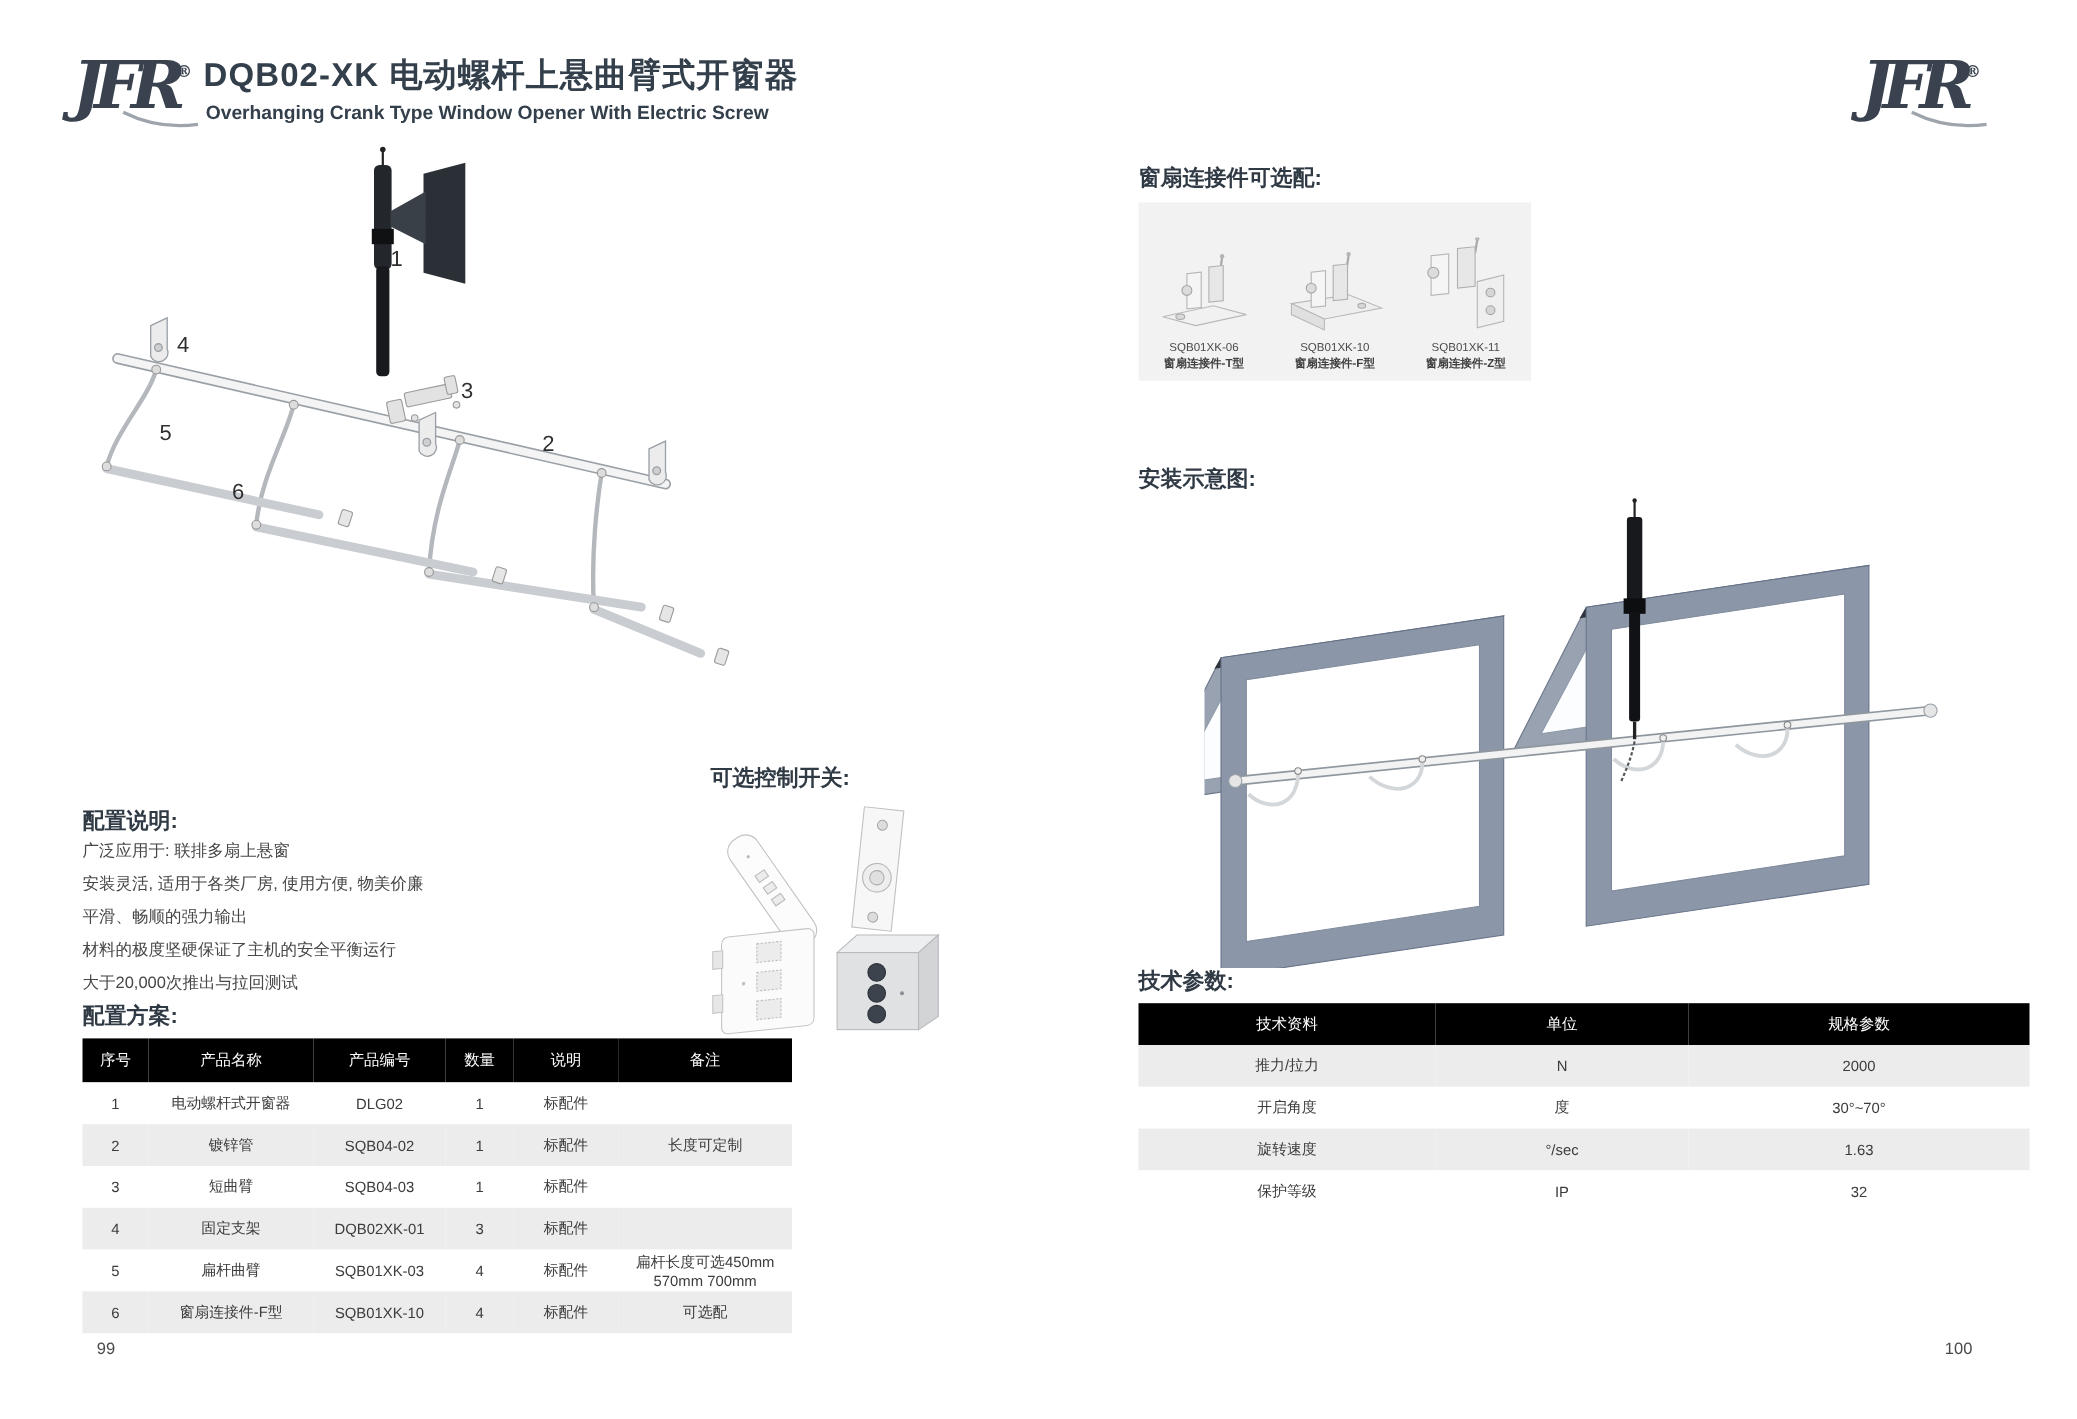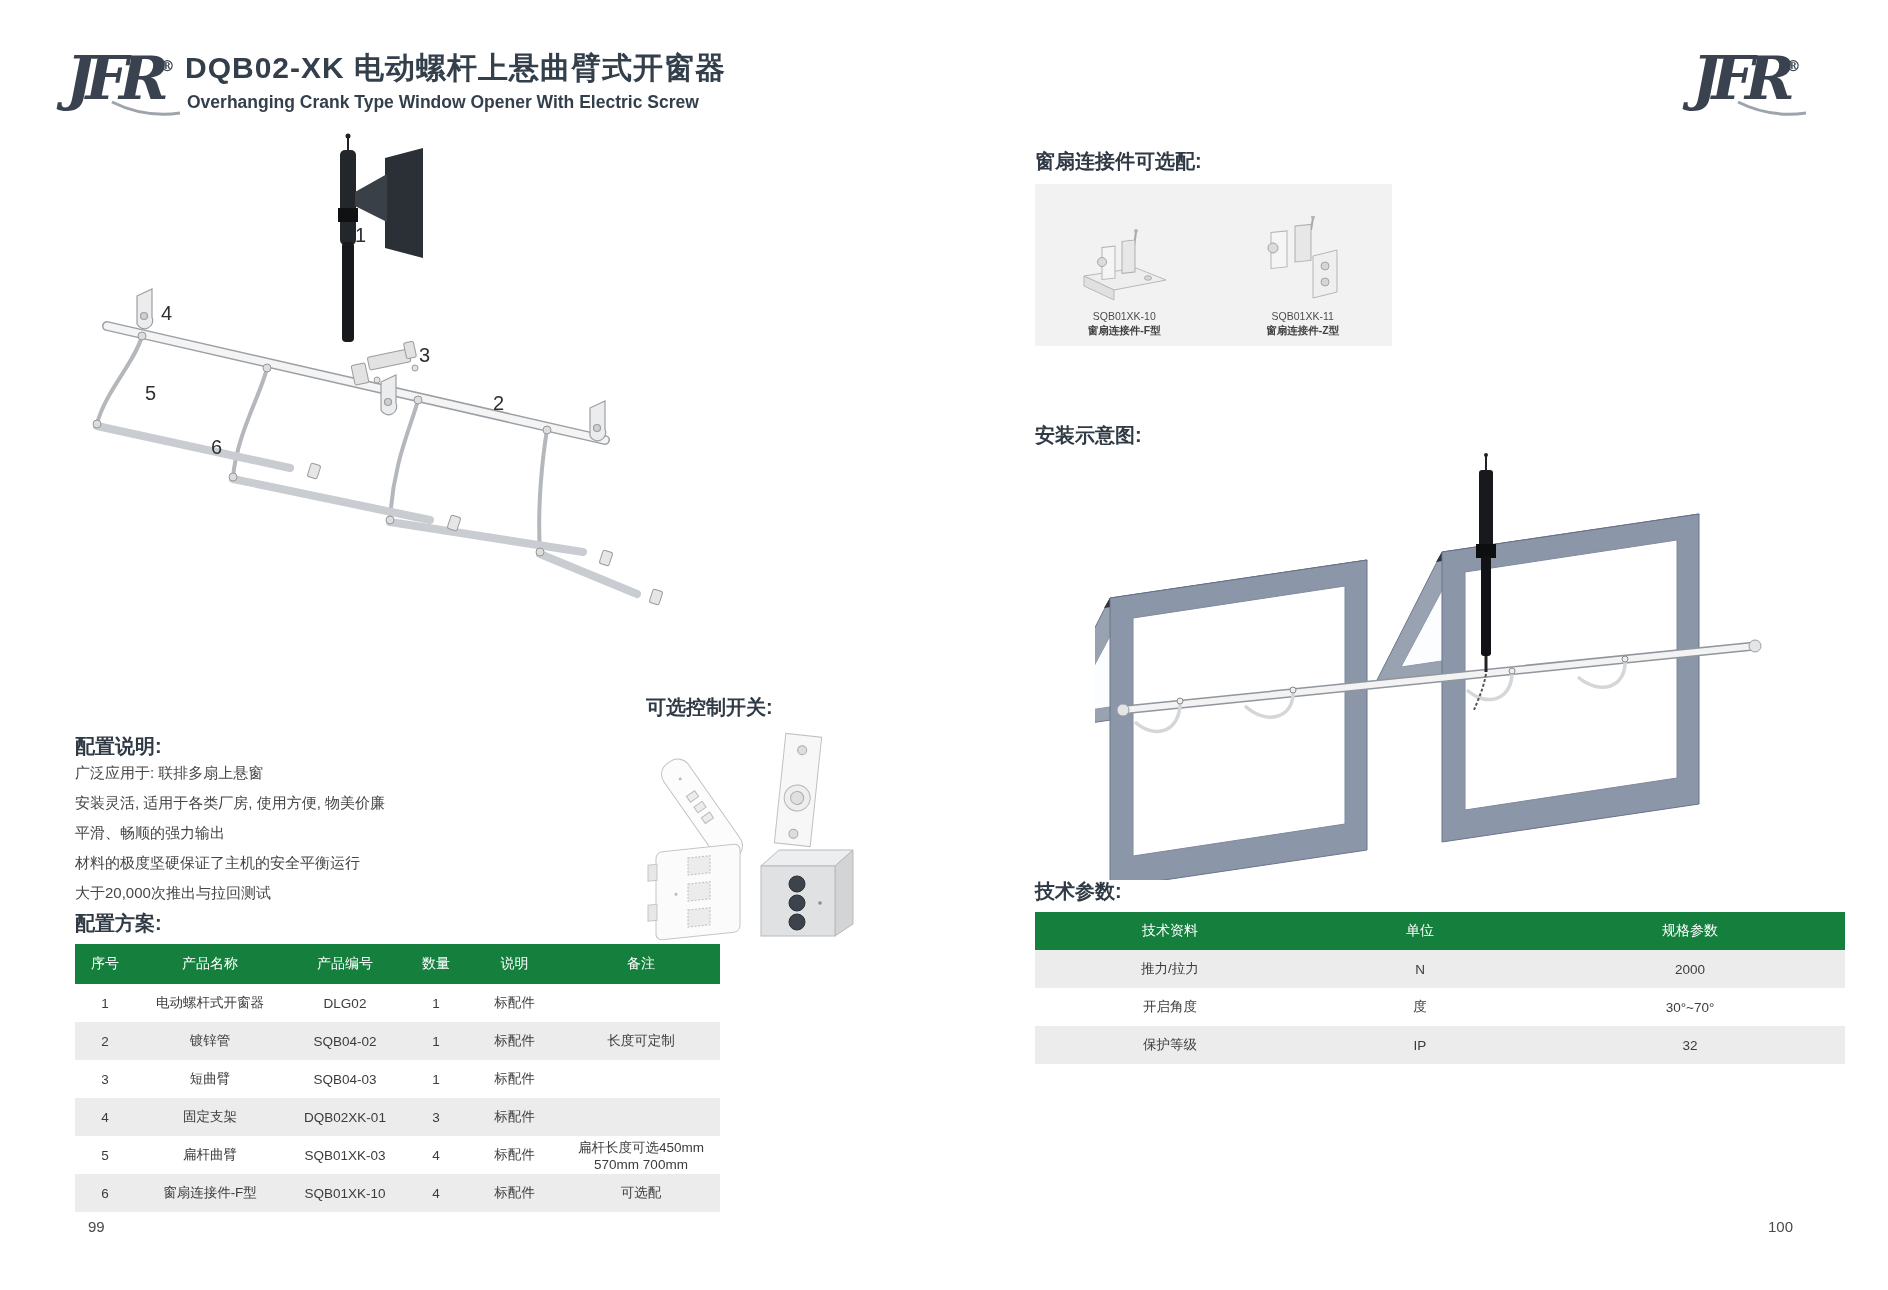--- a/index.html
+++ b/index.html
@@ -11,21 +11,21 @@
   .logo{
     font-family:"DejaVu Serif",serif;font-weight:bold;font-style:italic;
     color:#39424e;font-size:60px;letter-spacing:-9px;line-height:1;
   }
   .logo .reg{font-size:15px;letter-spacing:0;vertical-align:28px;font-style:normal;}
   .main-title-cn{left:185px;top:48px;font-size:30px;font-weight:bold;color:#333f4b;letter-spacing:1px;}
   .main-title-en{left:187px;top:92px;font-size:17.5px;font-weight:bold;color:#333f4b;}
   .sec-title{font-size:20px;font-weight:bold;color:#303a45;}
   .desc-line{font-size:15px;color:#474747;margin-bottom:11px;white-space:nowrap;}
   table{border-collapse:collapse;table-layout:fixed;}
-  th{background:#15803d;color:#fff;font-weight:normal;font-size:14px;height:38px;text-align:center;}
+  th{background:#000000;color:#fff;font-weight:normal;font-size:14px;height:38px;text-align:center;}
   td{font-size:13.5px;color:#3c3c3c;text-align:center;height:36px;background:#fff;}
   .cfg-table{left:75px;top:944px;width:645px;}
   .cfg-table tbody tr:nth-child(even) td{background:#ececec;}
   .tech-table{left:1035px;top:912px;width:810px;}
   .tech-table tbody tr:nth-child(odd) td{background:#ececec;}
   .tech-table th{height:36px;}
   .page-num{font-size:15px;color:#4a4a4a;}
   .conn-panel{left:1035px;top:184px;width:357px;height:162px;background:#f2f2f2;display:flex;align-items:flex-end;justify-content:space-around;padding-bottom:8px;box-sizing:border-box;}
   .conn-item{display:flex;flex-direction:column;align-items:center;width:110px;}
   .conn-code{font-size:10.5px;color:#4c4c4c;margin-top:4px;}
@@ -241,20 +241,33 @@
 
 <div class="abs logo" style="left:1692px;top:48px;">
   <span>JFR</span><span class="reg">®</span>
   <svg class="abs" style="left:44px;top:52px;" width="74" height="18">
     <path d="M2,2 Q34,18 70,13" stroke="#6a7380" fill="none" stroke-width="3" opacity="0.65"></path>
   </svg>
 </div>
 
 <div class="abs sec-title" style="left:1035px;top:148px;">窗扇连接件可选配:</div>
 <div class="abs conn-panel">
+  <div class="conn-item">
+    <svg width="92" height="78" viewBox="0 0 92 78">
+      <line x1="62" y1="6" x2="60" y2="20" stroke="#a9a9a9" stroke-width="2"></line>
+        <circle cx="62" cy="5" r="2" fill="#b5b5b5"></circle>
+      <polygon points="8,60 54,50 84,58 38,68" fill="#f1f1f1" stroke="#b9b9b9"></polygon>
+      <ellipse cx="24" cy="60" rx="4" ry="2.5" fill="#d9d9d9" stroke="#aaa"></ellipse>
+      <rect x="30" y="24" width="13" height="32" fill="#f5f5f5" stroke="#b5b5b5" transform="skewY(-6)"></rect>
+      <rect x="50" y="20" width="13" height="32" fill="#e7e7e7" stroke="#b0b0b0" transform="skewY(-6)"></rect>
+      <circle cx="30" cy="36" r="4.5" fill="#dcdcdc" stroke="#a5a5a5"></circle>
+    </svg>
+    <div class="conn-code">SQB01XK-06</div>
+    <div class="conn-name">窗扇连接件-T型</div>
+  </div>
   <div class="conn-item">
     <svg width="92" height="78" viewBox="0 0 92 78">
       <line x1="58" y1="4" x2="56" y2="18" stroke="#a9a9a9" stroke-width="2"></line>
         <circle cx="58" cy="3" r="2" fill="#b5b5b5"></circle>
       <polygon points="6,48 58,40 88,52 36,62" fill="#eeeeee" stroke="#b9b9b9"></polygon>
       <polygon points="6,48 6,58 36,72 36,62" fill="#e0e0e0" stroke="#b9b9b9"></polygon>
       <rect x="24" y="22" width="13" height="32" fill="#f5f5f5" stroke="#b5b5b5" transform="skewY(-6)"></rect>
       <rect x="44" y="18" width="13" height="32" fill="#e7e7e7" stroke="#b0b0b0" transform="skewY(-6)"></rect>
       <circle cx="24" cy="34" r="4.5" fill="#dcdcdc" stroke="#a5a5a5"></circle>
       <ellipse cx="70" cy="50" rx="3.5" ry="2.2" fill="#d9d9d9" stroke="#aaa"></ellipse>
@@ -347,20 +360,25 @@
       <td>推力/拉力</td>
       <td>N</td>
       <td>2000</td>
     </tr>
     <tr>
       <td>开启角度</td>
       <td>度</td>
       <td>30°~70°</td>
     </tr>
     <tr>
+      <td>旋转速度</td>
+      <td>°/sec</td>
+      <td>1.63</td>
+    </tr>
+    <tr>
       <td>保护等级</td>
       <td>IP</td>
       <td>32</td>
     </tr>
   </tbody>
 </table>
 
 <div class="abs page-num" style="left:1768px;top:1218px;">100</div>
 
 </body></html>

